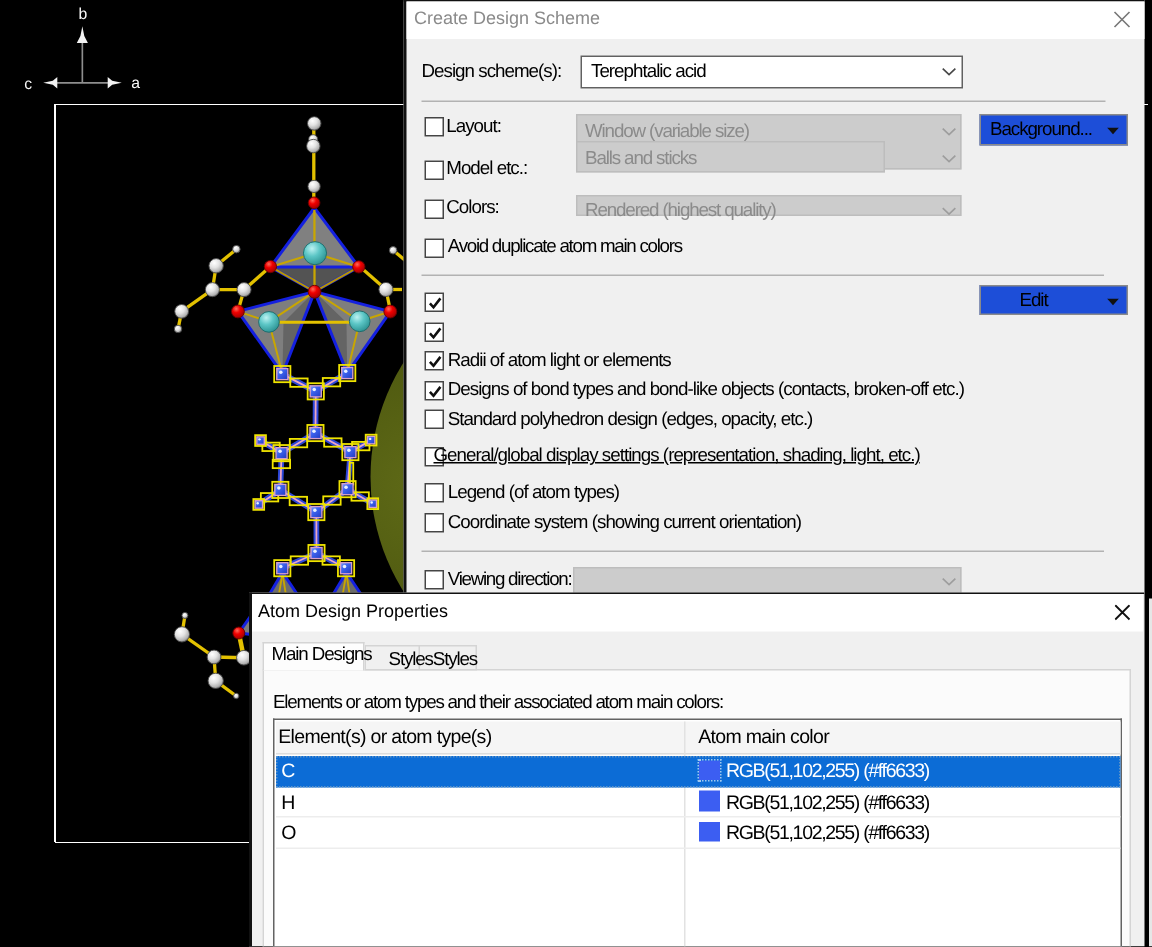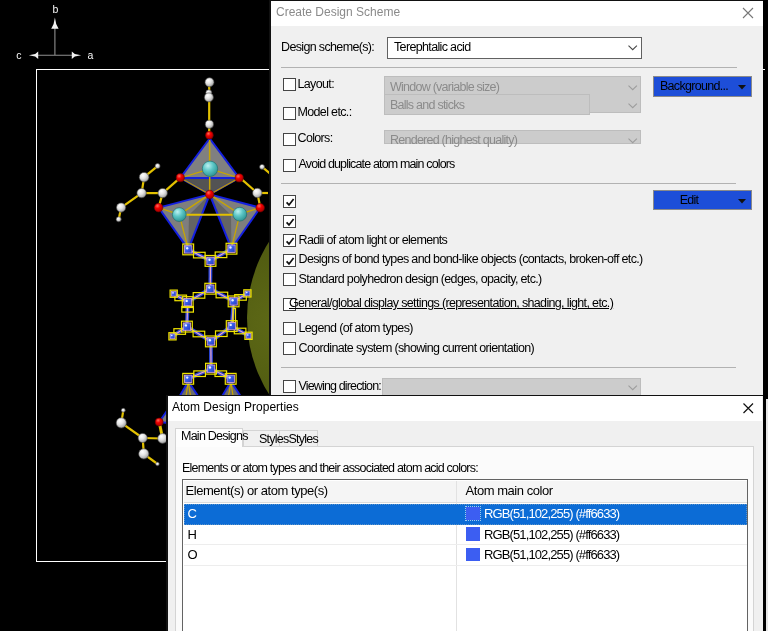--- a/index.html
+++ b/index.html
@@ -340,21 +340,21 @@
     </svg>
 
 <div class="abs" style="left:174.5px; top:446px; width:579px; height:185px; background:#fbfbfb; border:1px solid #d4d4d4; border-bottom:none;"></div>
 
 <div class="abs" style="left:243px; top:430px; width:74.5px; height:17px; background:#f0f0f0; border:1px solid #d4d4d4;"></div>
 <div class="abs" style="left:279px; top:430px; width:1px; height:16px; background:#d4d4d4;"></div>
 <div class="abs" style="left:174.5px; top:427.5px; width:68.5px; height:19.5px; background:#fdfdfd; border:1px solid #d4d4d4; border-bottom:none;"></div>
 <div class="lbl" style="left:181px; top:430px; letter-spacing:-0.75px;">Main Designs</div>
 <div class="lbl" style="left:247px; top:433.4px; letter-spacing:-0.75px;margin-left:12px;">Styles</div>
 <div class="lbl" style="left:288.5px; top:433.4px; letter-spacing:-0.75px;">Styles</div>
-<div class="lbl" style="left:182px; top:461.5px; letter-spacing:-0.8px;">Elements or atom types and their associated atom acid colors:</div>
+<div class="lbl" style="left:182px; top:461.5px; letter-spacing:-0.8px;">Elements or atom types and their associated atom main colors:</div>
 
 <div class="abs" style="left:182px; top:479px; width:566px; height:152px; background:#fff; border:1.5px solid #636363; border-bottom:none;"></div>
 <div class="abs" style="left:183.5px; top:480.5px; width:563px; height:22.5px; background:#f5f5f5; border-bottom:1px solid #dcdcdc;"></div>
 <div class="abs" style="left:456px; top:480.5px; width:1px; height:150px; background:#e2e2e2;"></div>
 <div class="lbl" style="left:185.5px; top:484.1px; font-size:13px; letter-spacing:-0.45px;">Element(s) or atom type(s)</div>
 <div class="lbl" style="left:465.5px; top:484.1px; font-size:13px; letter-spacing:-0.45px;">Atom main color</div>
 
 <div class="abs" style="left:183.5px; top:503.5px; width:563px; height:21px; background:#0c6cd6; outline:1px dotted #5e94c8; outline-offset:-1px;"></div>
 <div class="lbl" style="left:187.5px; top:507px; color:#fff; font-size:13px;">C</div>
 <div class="abs" style="left:466px; top:506.5px; width:14px; height:13.5px; background:#3c5ef2; outline:1px dotted #9fc9f0;"></div>

